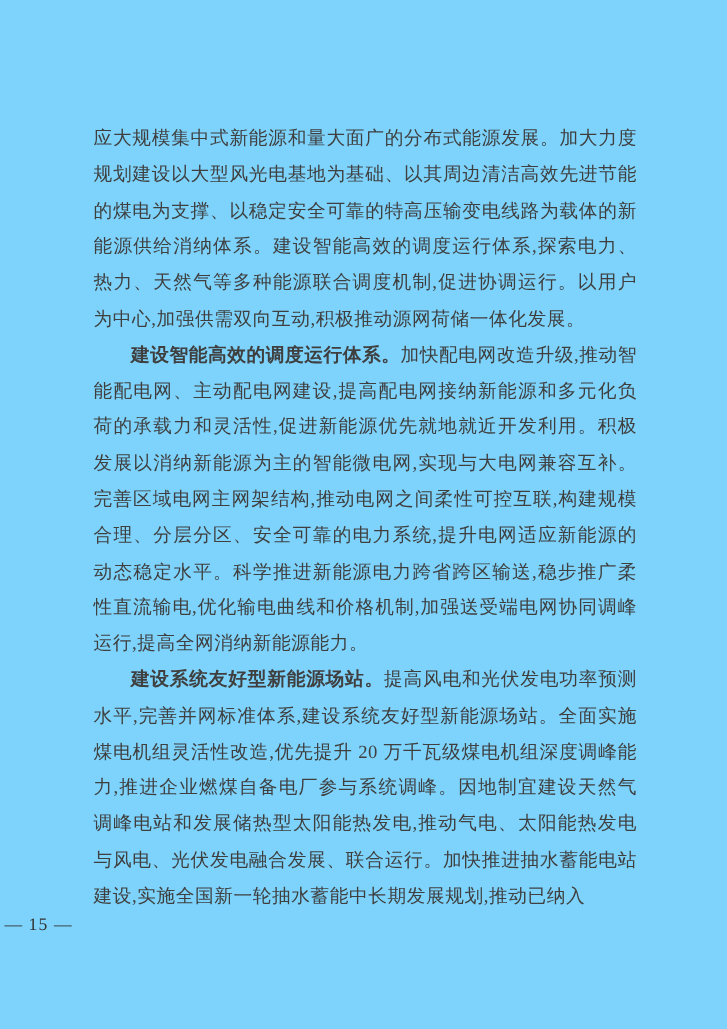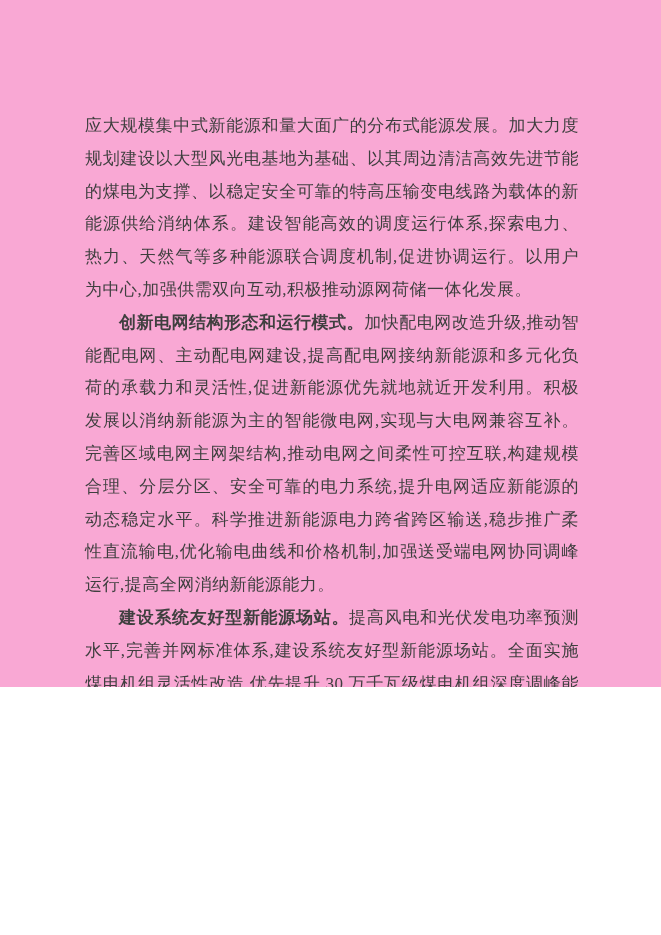--- a/index.html
+++ b/index.html
@@ -3,22 +3,22 @@
   <meta charset="utf-8">
   <style>
     html, body {
       margin: 0;
       padding: 0;
       background: #ffffff;
     }
     .page {
       position: relative;
       width: 661px;
-      height: 687px;
-      background: #f9a8d4;
+      height: 935px;
+      background: #7dd3fc;
       overflow: hidden;
       font-family: "Liberation Serif", "DejaVu Serif", serif;
     }
     .text-block {
       position: absolute;
       left: 85px;
       top: 110px;
       width: 494px;
       color: #3f3f3f;
       font-size: 17px;
@@ -46,17 +46,17 @@
       font-size: 16px;
       letter-spacing: 1px;
     }
   </style>
 </head>
 <body>
 
 <div class="page">
   <div class="text-block">
     <p class="para"><span class="lead"></span><span>应大规模集中式新能源和量大面广的分布式能源发展。加大力度规划建设以大型风光电基地为基础、以其周边清洁高效先进节能的煤电为支撑、以稳定安全可靠的特高压输变电线路为载体的新能源供给消纳体系。建设智能高效的调度运行体系,探索电力、热力、天然气等多种能源联合调度机制,促进协调运行。以用户为中心,加强供需双向互动,积极推动源网荷储一体化发展。</span></p>
-    <p class="para indent"><span class="lead">创新电网结构形态和运行模式。</span><span>加快配电网改造升级,推动智能配电网、主动配电网建设,提高配电网接纳新能源和多元化负荷的承载力和灵活性,促进新能源优先就地就近开发利用。积极发展以消纳新能源为主的智能微电网,实现与大电网兼容互补。完善区域电网主网架结构,推动电网之间柔性可控互联,构建规模合理、分层分区、安全可靠的电力系统,提升电网适应新能源的动态稳定水平。科学推进新能源电力跨省跨区输送,稳步推广柔性直流输电,优化输电曲线和价格机制,加强送受端电网协同调峰运行,提高全网消纳新能源能力。</span></p>
-    <p class="para indent"><span class="lead">建设系统友好型新能源场站。</span><span>提高风电和光伏发电功率预测水平,完善并网标准体系,建设系统友好型新能源场站。全面实施煤电机组灵活性改造,优先提升 30 万千瓦级煤电机组深度调峰能力,推进企业燃煤自备电厂参与系统调峰。因地制宜建设天然气调峰电站和发展储热型太阳能热发电,推动气电、太阳能热发电与风电、光伏发电融合发展、联合运行。加快推进抽水蓄能电站建设,实施全国新一轮抽水蓄能中长期发展规划,推动已纳入</span></p>
+    <p class="para indent"><span class="lead">建设智能高效的调度运行体系。</span><span>加快配电网改造升级,推动智能配电网、主动配电网建设,提高配电网接纳新能源和多元化负荷的承载力和灵活性,促进新能源优先就地就近开发利用。积极发展以消纳新能源为主的智能微电网,实现与大电网兼容互补。完善区域电网主网架结构,推动电网之间柔性可控互联,构建规模合理、分层分区、安全可靠的电力系统,提升电网适应新能源的动态稳定水平。科学推进新能源电力跨省跨区输送,稳步推广柔性直流输电,优化输电曲线和价格机制,加强送受端电网协同调峰运行,提高全网消纳新能源能力。</span></p>
+    <p class="para indent"><span class="lead">建设系统友好型新能源场站。</span><span>提高风电和光伏发电功率预测水平,完善并网标准体系,建设系统友好型新能源场站。全面实施煤电机组灵活性改造,优先提升 20 万千瓦级煤电机组深度调峰能力,推进企业燃煤自备电厂参与系统调峰。因地制宜建设天然气调峰电站和发展储热型太阳能热发电,推动气电、太阳能热发电与风电、光伏发电融合发展、联合运行。加快推进抽水蓄能电站建设,实施全国新一轮抽水蓄能中长期发展规划,推动已纳入</span></p>
   </div>
   <div class="page-footer">— 15 —</div>
 </div>
 
 </body></html>

